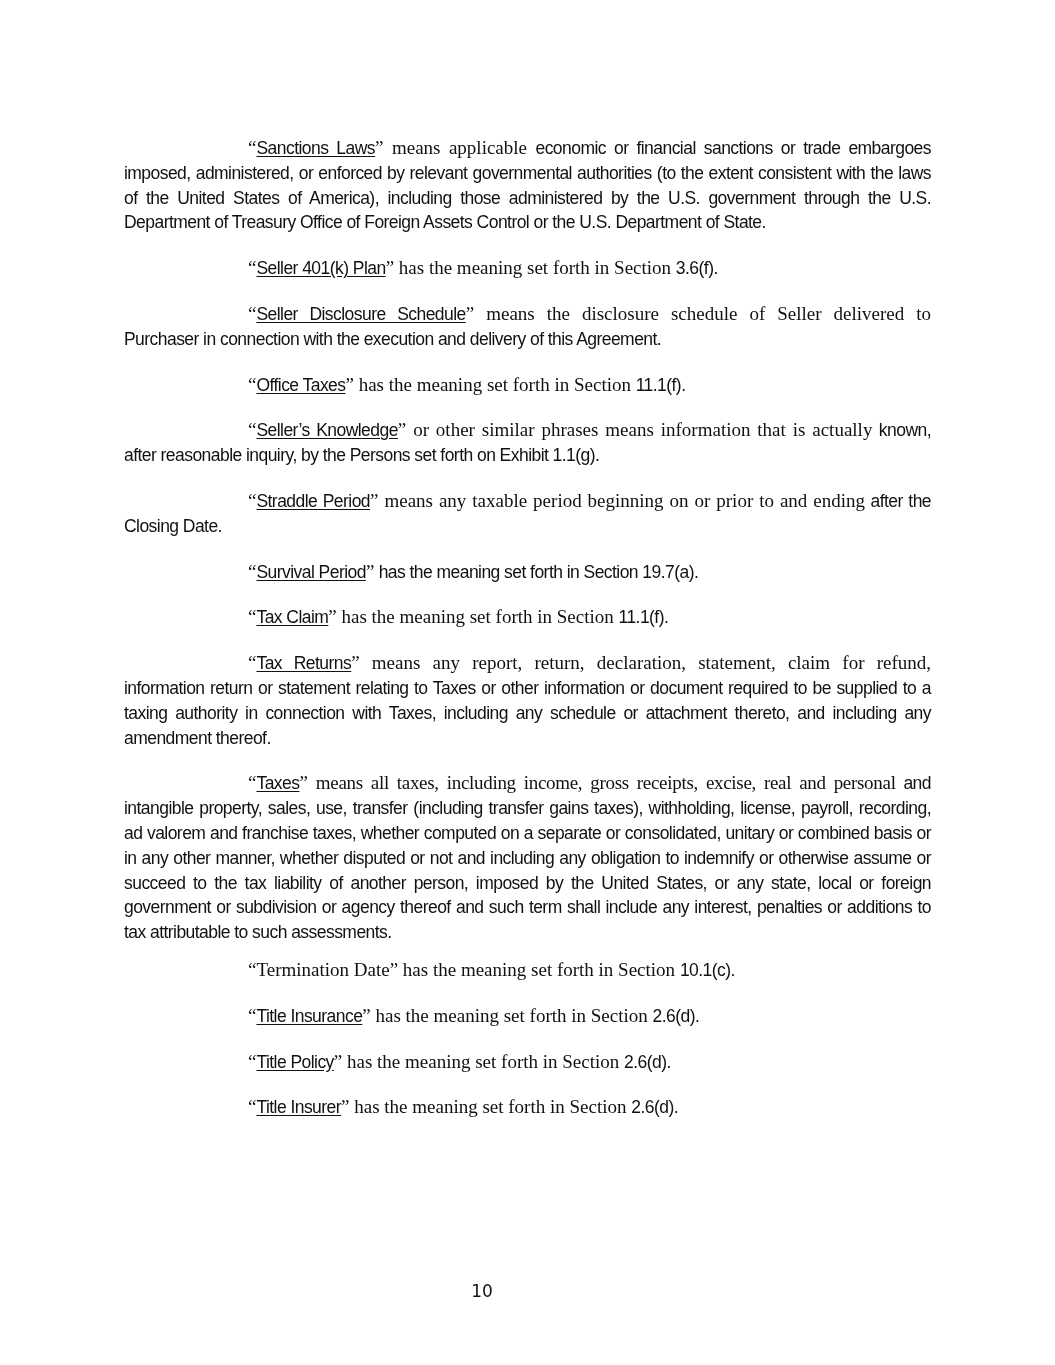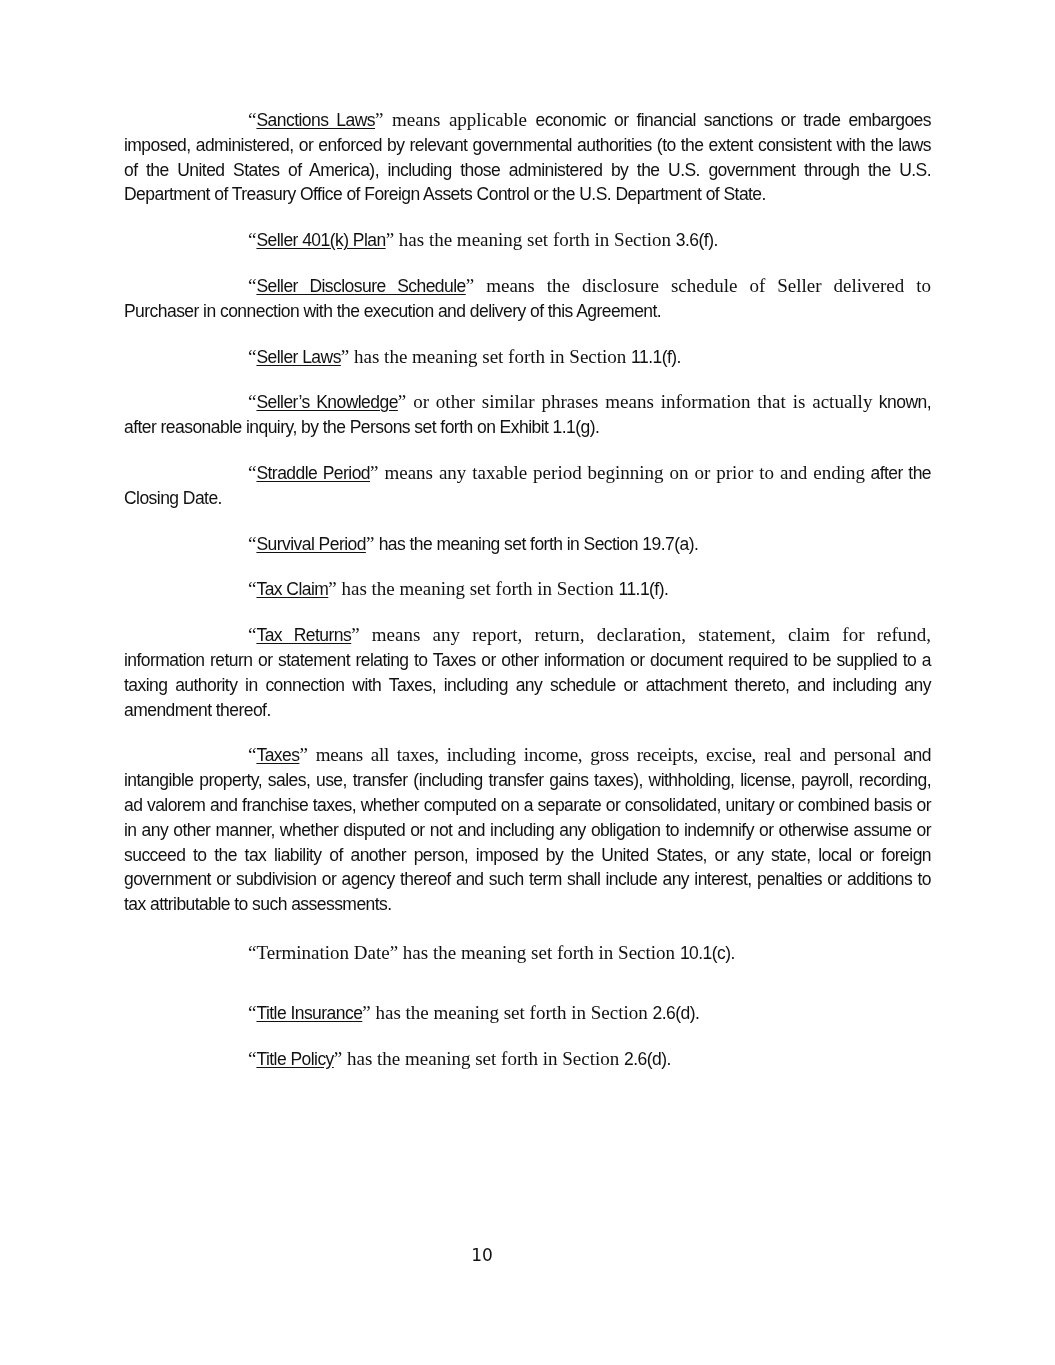--- a/index.html
+++ b/index.html
@@ -1,24 +1,24 @@
 <!DOCTYPE html>
 <html><head>
 <meta charset="utf-8">
 <style>
   html, body { margin: 0; padding: 0; background: #ffffff; }
   body { width: 1055px; height: 1365px; position: relative; overflow: hidden; color: #111; }
-  .page { position: absolute; left: 124px; top: 108px; width: 807px; }
+  .page { position: absolute; left: 124px; top: 136px; width: 807px; }
   .para { margin: 0; text-align: justify; text-align-last: left; line-height: 23.8px; font-size: 19px; }
   .para .indent { display: inline-block; width: 124px; }
   .single { padding-left: 124px; }
   .serif { font-family: "Liberation Serif", serif; font-size: 19px; }
   .sans { font-family: "Liberation Sans", sans-serif; font-size: 17.5px; letter-spacing: -0.55px; }
   .term { text-decoration: underline; text-underline-offset: 2px; }
-  .pnum { position: absolute; left: 0; width: 964px; top: 1245px; text-align: center;
+  .pnum { position: absolute; left: 0; width: 964px; top: 1281px; text-align: center;
           font-family: "DejaVu Sans", sans-serif; font-size: 17px; }
 </style>
 </head>
 <body>
 
 <div class="page">
 
   <p class="para" style="margin-top:0;">
     <span class="indent"></span><span class="serif">“</span><span class="sans term">Sanctions Laws</span><span class="serif">”</span><span class="serif"> means applicable </span><span class="sans">economic or financial sanctions or trade embargoes imposed, administered, or enforced by relevant governmental authorities (to the extent consistent with the laws of the United States of America), including those administered by the U.S. government through the U.S. Department of Treasury Office of Foreign Assets Control or the U.S. Department of State.</span>
   </p>
@@ -26,21 +26,21 @@
 
   <p class="para single" style="margin-top:21px;">
     <span class="serif">“</span><span class="sans term">Seller 401(k) Plan</span><span class="serif">”</span><span class="serif"> has the meaning set forth in Section </span><span class="sans">3.6(f).</span>
   </p>
 
   <p class="para" style="margin-top:21px;">
     <span class="indent"></span><span class="serif">“</span><span class="sans term">Seller Disclosure Schedule</span><span class="serif">”</span><span class="serif"> means the disclosure schedule of Seller delivered to</span><span class="sans"> Purchaser in connection with the execution and delivery of this Agreement.</span>
   </p>
 
   <p class="para single" style="margin-top:21px;">
-    <span class="serif">“</span><span class="sans term">Seller Laws</span><span class="serif">”</span><span class="serif"> has the meaning set forth in Section </span><span class="sans">11.1(f).</span>
+    <span class="serif">“</span><span class="sans term">Office Taxes</span><span class="serif">”</span><span class="serif"> has the meaning set forth in Section </span><span class="sans">11.1(f).</span>
   </p>
 
   <p class="para" style="margin-top:21px;">
     <span class="indent"></span><span class="serif">“</span><span class="sans term">Seller’s Knowledge</span><span class="serif">”</span><span class="serif"> or other similar phrases means information that is actually</span><span class="sans"> known, after reasonable inquiry, by the Persons set forth on Exhibit 1.1(g).</span>
   </p>
 
   <p class="para" style="margin-top:21px;">
     <span class="indent"></span><span class="serif">“</span><span class="sans term">Straddle Period</span><span class="serif">”</span><span class="serif"> means any taxable period beginning on or prior to and ending</span><span class="sans"> after the Closing Date.</span>
   </p>
 
@@ -54,28 +54,31 @@
   </p>
 
   <p class="para" style="margin-top:21px;">
     <span class="indent"></span><span class="serif">“</span><span class="sans term">Tax Returns</span><span class="serif">”</span><span class="serif"> means any report, return, declaration, statement, claim for refund,</span><span class="sans"> information return or statement relating to Taxes or other information or document required to be supplied to a taxing authority in connection with Taxes, including any schedule or attachment thereto, and including any amendment thereof.</span>
   </p>
 
   <p class="para" style="margin-top:21px;">
     <span class="indent"></span><span class="serif">“</span><span class="sans term">Taxes</span><span class="serif">”</span><span class="serif" style="letter-spacing:-0.3px"> means all taxes, including income, gross receipts, excise, real and personal</span><span class="sans"> and intangible property, sales, use, transfer (including transfer gains taxes), withholding, license, payroll, recording, ad valorem and franchise taxes, whether computed on a separate or consolidated, unitary or combined basis or in any other manner, whether disputed or not and including any obligation to indemnify or otherwise assume or succeed to the tax liability of another person, imposed by the United States, or any state, local or foreign government or subdivision or agency thereof and such term shall include any interest, penalties or additions to tax attributable to such assessments.</span>
   </p>
 
-  <p class="para single" style="margin-top:24px;">
+  <p class="para single" style="margin-top:13px;">
     <span class="serif">“</span><span class="serif">Termination Date</span><span class="serif">”</span><span class="serif"> has the meaning set forth in Section </span><span class="sans">10.1(c).</span>
   </p>
 
-  <p class="para single" style="margin-top:35px;">
+  <p class="para single" style="margin-top:21px;">
     <span class="serif">“</span><span class="sans term">Title Insurance</span><span class="serif">”</span><span class="serif"> has the meaning set forth in Section </span><span class="sans">2.6(d).</span>
   </p>
 
   <p class="para single" style="margin-top:21px;">
     <span class="serif">“</span><span class="sans term">Title Policy</span><span class="serif">”</span><span class="serif"> has the meaning set forth in Section </span><span class="sans">2.6(d).</span>
   </p>
 
+  <p class="para single" style="margin-top:21px;">
+    <span class="serif">“</span><span class="sans term">Title Insurer</span><span class="serif">”</span><span class="serif"> has the meaning set forth in Section </span><span class="sans">2.6(d).</span>
+  </p>
 
 </div>
 
 <div class="pnum">10</div>
 
 </body></html>

